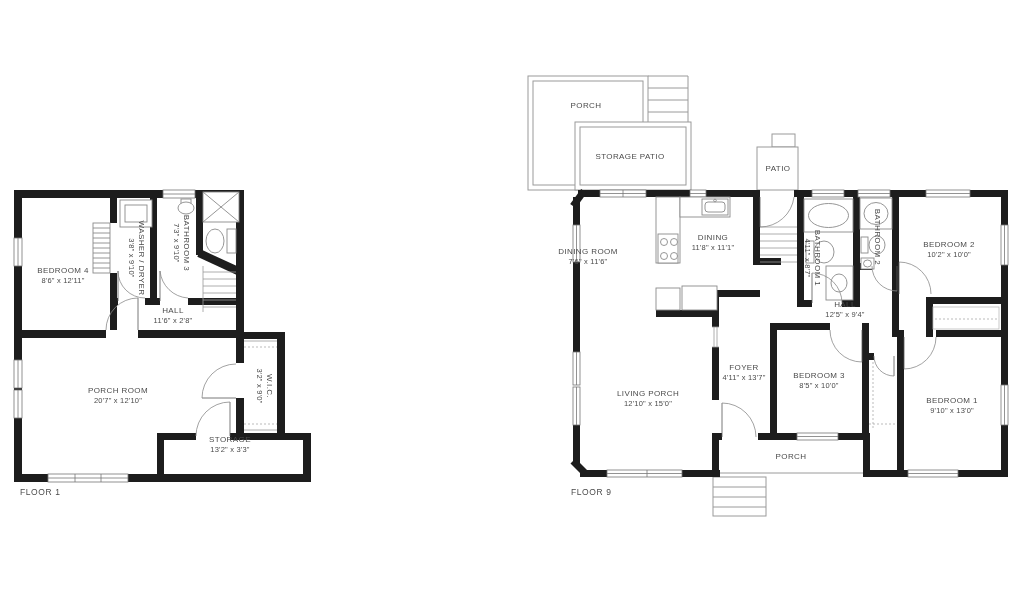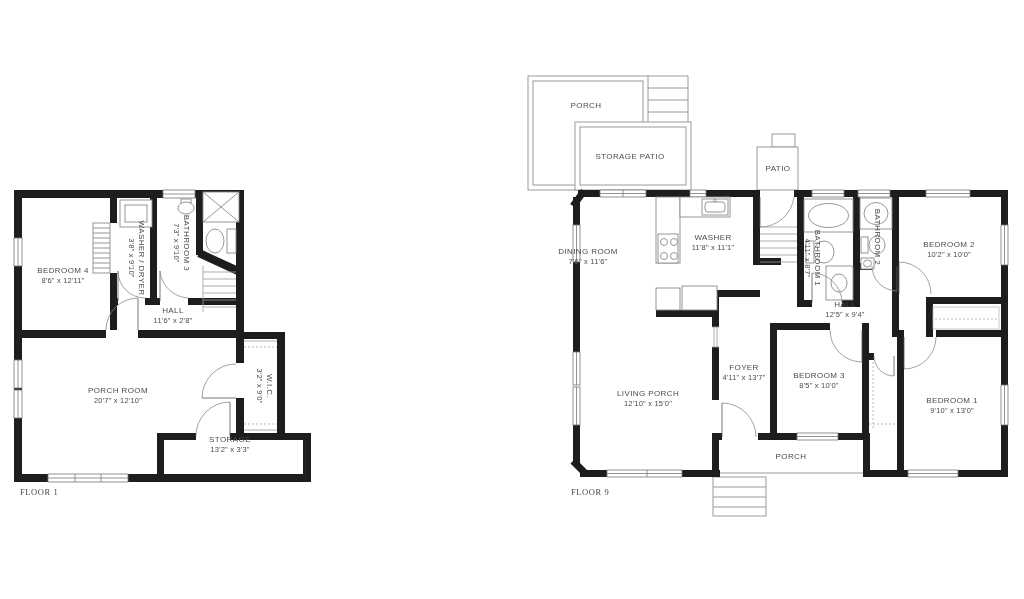--- a/index.html
+++ b/index.html
@@ -4,21 +4,21 @@
 <style>
   html,body{margin:0;padding:0;background:#fff;}
   .canvas{position:relative;width:1024px;height:599px;background:#fff;overflow:hidden;
           font-family:"Liberation Sans",sans-serif;}
   .plan-svg{position:absolute;left:0;top:0;}
   .lbl{position:absolute;transform:translate(-50%,-50%);text-align:center;color:#4a4a4a;
        white-space:nowrap;line-height:1.3;}
   .lbl .nm{display:block;font-size:8px;letter-spacing:.4px;}
   .lbl .dims{display:block;font-size:7.5px;letter-spacing:.2px;}
   .rot{transform:translate(-50%,-50%) rotate(90deg);}
-  .floor-tag{position:absolute;font-size:8.5px;letter-spacing:.6px;color:#4a4a4a;font-family:Liberation Serif, serif;}
+  .floor-tag{position:absolute;font-size:8.5px;letter-spacing:.6px;color:#4a4a4a;}
 </style>
 </head>
 <body>
 
 <div class="canvas">
 
 <svg class="plan-svg" width="1024" height="599" viewBox="0 0 1024 599">
 
   <g stroke="#9a9a9a" stroke-width="1" fill="#ffffff">
     <rect x="528" y="76" width="120" height="114"></rect>
@@ -355,21 +355,21 @@
     <span class="nm">STORAGE PATIO</span>
   </div>
   <div class="lbl" style="left:778px;top:169px">
     <span class="nm">PATIO</span>
   </div>
   <div class="lbl" style="left:588px;top:257px">
     <span class="nm">DINING ROOM</span>
     <span class="dims">7'6" x 11'6"</span>
   </div>
   <div class="lbl" style="left:713px;top:243px">
-    <span class="nm">WASHER</span>
+    <span class="nm">DINING</span>
     <span class="dims">11'8" x 11'1"</span>
   </div>
   <div class="lbl rot" style="left:812px;top:258px">
     <span class="nm">BATHROOM 1</span>
     <span class="dims">4'11" x 8'7"</span>
   </div>
   <div class="lbl rot" style="left:877px;top:237px">
     <span class="nm">BATHROOM 2</span>
   </div>
   <div class="lbl" style="left:949px;top:250px">

